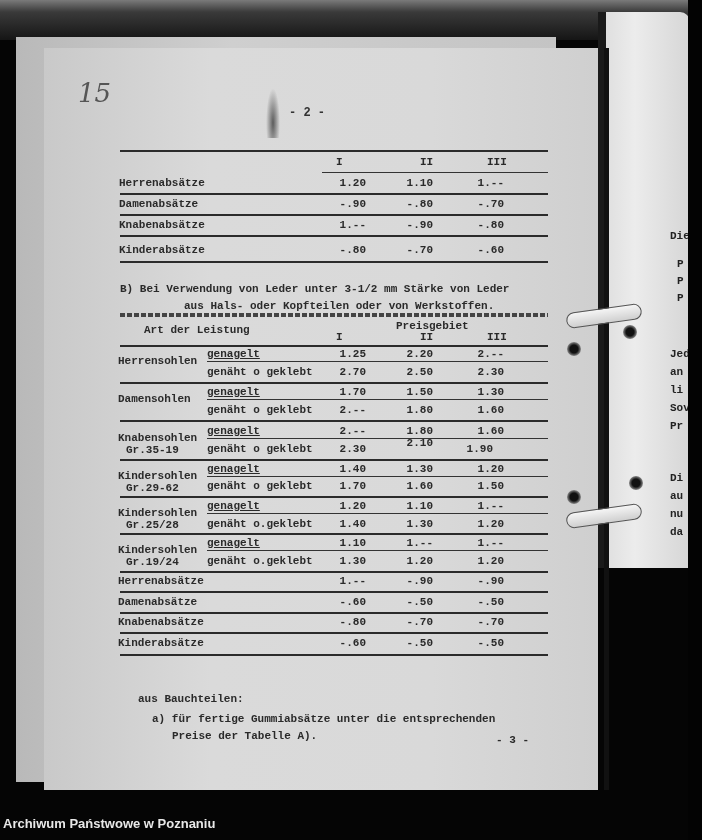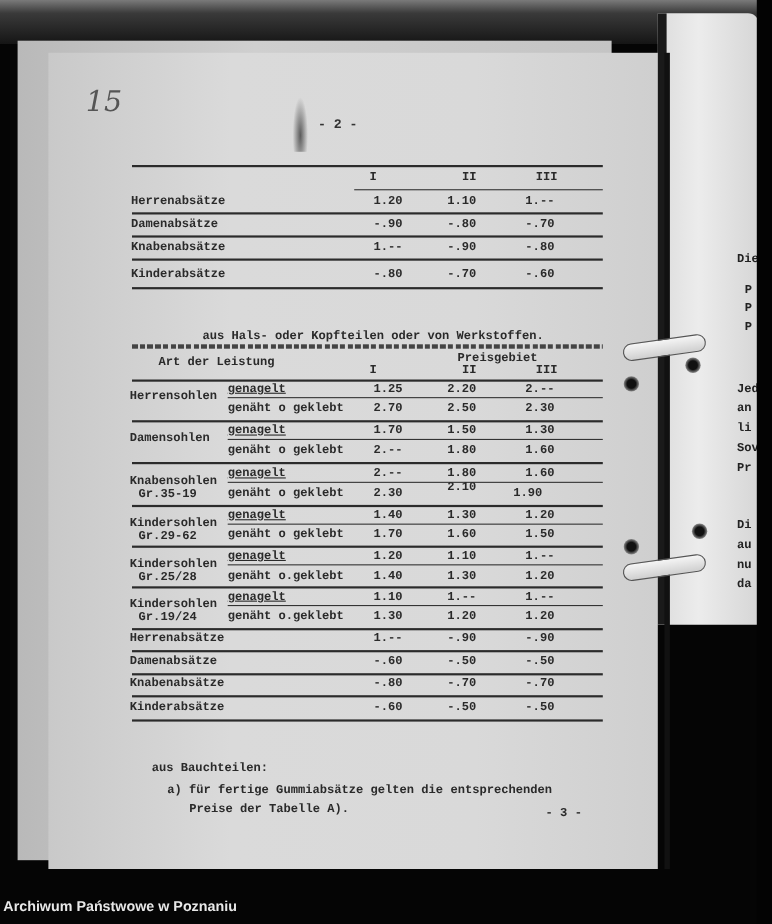--- a/index.html
+++ b/index.html
@@ -131,25 +131,26 @@
     <span class="txt num" style="left:418px;top:171px">-.80</span>
     <div class="rule" style="left:76px;top:187px;width:428px"></div>
 
     <span class="txt" style="left:75px;top:196px">Kinderabsätze</span>
     <span class="txt num" style="left:280px;top:196px">-.80</span>
     <span class="txt num" style="left:347px;top:196px">-.70</span>
     <span class="txt num" style="left:418px;top:196px">-.60</span>
     <div class="rule" style="left:76px;top:213px;width:428px"></div>
   </div>
 
+  <span class="txt" style="left:76px;top:235px">B) Bei Verwendung  von  Leder unter 3-1/2 mm Stärke von Leder</span>
   <span class="txt" style="left:140px;top:252px">aus Hals- oder Kopfteilen oder von Werkstoffen.</span>
   <div class="rule dashed" style="left:76px;top:265px;width:428px"></div>
 
   <span class="txt" style="left:100px;top:276px">Art der Leistung</span>
-  <span class="txt" style="left:372px;top:272px">Preisgebiet</span>
+  <span class="txt" style="left:352px;top:272px">Preisgebiet</span>
   <span class="txt" style="left:292px;top:283px">I</span>
   <span class="txt" style="left:376px;top:283px">II</span>
   <span class="txt" style="left:443px;top:283px">III</span>
   <div class="rule" style="left:76px;top:297px;width:428px"></div>
 
   <div>
 
     <span class="txt" style="left:74px;top:307px">Herrensohlen</span>
     <span class="txt u" style="left:163px;top:300px">genagelt</span>
     <span class="txt num" style="left:280px;top:300px">1.25</span>
@@ -245,21 +246,21 @@
     <div class="rule" style="left:76px;top:584px;width:428px"></div>
 
     <span class="txt" style="left:74px;top:589px">Kinderabsätze</span>
     <span class="txt num" style="left:280px;top:589px">-.60</span>
     <span class="txt num" style="left:347px;top:589px">-.50</span>
     <span class="txt num" style="left:418px;top:589px">-.50</span>
     <div class="rule" style="left:76px;top:606px;width:428px"></div>
   </div>
 
   <span class="txt" style="left:94px;top:645px">aus Bauchteilen:</span>
-  <span class="txt" style="left:108px;top:665px">a) für fertige Gummiabsätze gelten die entsprechenden</span>
+  <span class="txt" style="left:108px;top:665px">a) für fertige Gummiabsätze unter die entsprechenden</span>
   <span class="txt" style="left:128px;top:682px">Preise der Tabelle A).</span>
   <span class="txt" style="left:452px;top:686px">- 3 -</span>
 </div>
 
 <div class="divider-line"></div>
 
 <div class="hole" style="left:567px;top:342px"></div>
 <div class="hole" style="left:623px;top:325px"></div>
 <div class="ring" style="left:566px;top:308px"></div>
 <div class="hole" style="left:567px;top:490px"></div>

